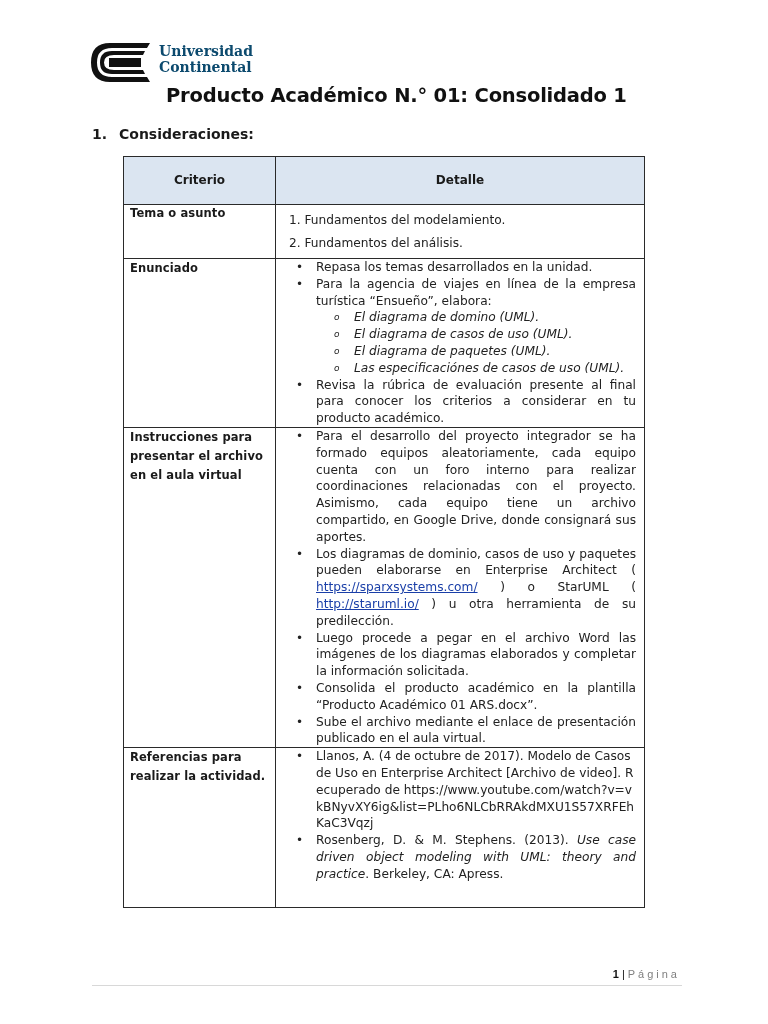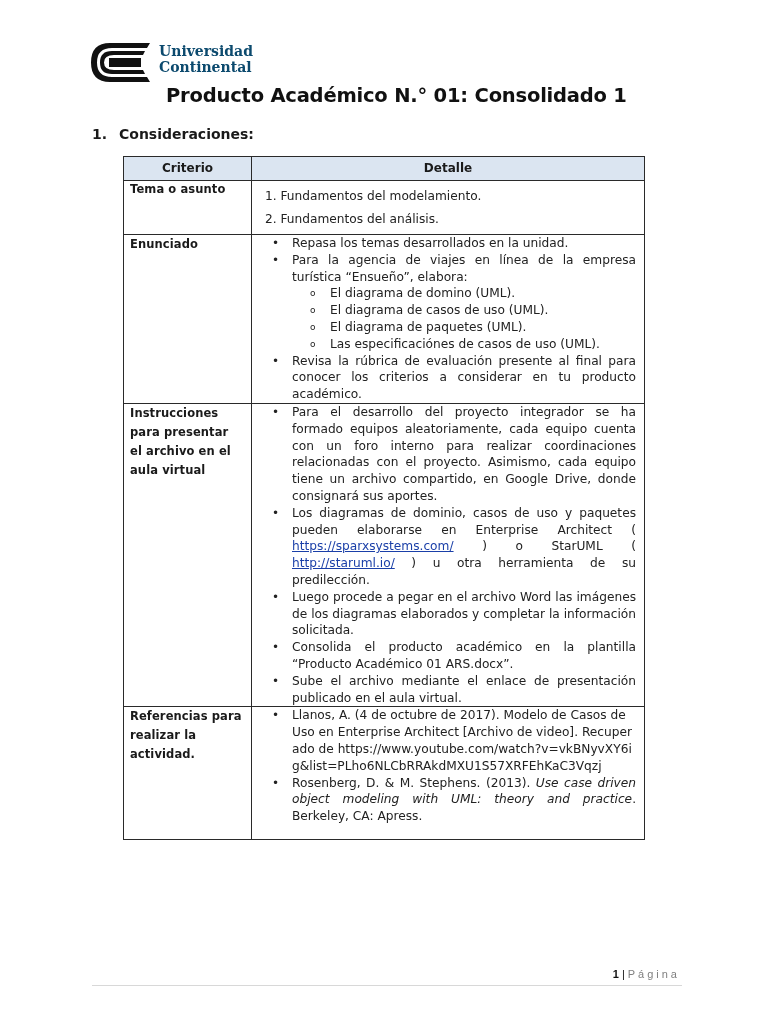--- a/index.html
+++ b/index.html
@@ -27,33 +27,33 @@
   .section .num { display: inline-block; width: 27px; }
   table.main {
     position: absolute; left: 123px; top: 156px; width: 522px;
     border-collapse: collapse; font-size: 12.2px; line-height: 16.8px;
   }
   table.main td, table.main th {
     border: 1px solid #2a2a2a; vertical-align: top; padding: 0 8px 0 6px;
   }
   table.main th {
     background: #dbe5f1; font-weight: bold; text-align: center;
-    font-size: 12px; line-height: 15px; padding: 4px;
+    font-size: 12px; line-height: 15px; padding: 16px;
   }
   td.crit {
     width: 105px; font-weight: bold; font-size: 11.5px; line-height: 19px;
     padding: 0 6px 0 6px; letter-spacing: 0.1px;
   }
   td.det { text-align: justify; color: #222; }
   ul.b { margin: 0; padding-left: 22px; list-style: none; }
   ul.b > li { position: relative; margin-left: 12px; }
   ul.b > li::before {
     content: "•"; position: absolute; left: -20px; top: 0; font-size: 12px;
   }
-  ul.o { margin: 0; padding-left: 38px; list-style: none; }
+  ul.o { margin: 0; padding-left: 38px; list-style: none; font-style: italic; }
   ul.o > li { position: relative; text-align: left; }
   ul.o > li::before {
     content: "o"; position: absolute; left: -20px; top: 0; font-size: 9px;
   }
   .plain { margin: 7px; }
   a.lnk { color: #1a3fa8; text-decoration: underline; }
   .ital { font-style: italic; }
   .footer-line {
     position: absolute; left: 92px; top: 985px; width: 590px; height: 1px;
     background: #d8d8d8;
@@ -133,21 +133,21 @@
         </li>
         <li>Luego procede a pegar en el archivo Word las imágenes de los diagramas elaborados y completar la información solicitada.</li>
         <li>Consolida el producto académico en la plantilla “Producto Académico 01 ARS.docx”.</li>
         <li>Sube el archivo mediante el enlace de presentación publicado en el aula virtual.</li>
       </ul>
     </td>
   </tr>
 
   <tr>
     <td class="crit">Referencias para realizar la actividad.</td>
-    <td class="det" style="padding-bottom:14px">
+    <td class="det" style="padding-bottom:25px">
       <ul class="b">
         <li style="text-align:left;word-break:break-all">Llanos, A. (4 de octubre de 2017). Modelo de Casos de Uso en Enterprise Architect [Archivo de video]. Recuperado de https://www.youtube.com/watch?v=vkBNyvXY6ig&amp;list=PLho6NLCbRRAkdMXU1S57XRFEhKaC3Vqzj</li>
         <li>
           <span>Rosenberg, D. &amp; M. Stephens. (2013).</span>
           <span class="ital">Use case driven object modeling with UML: theory and practice</span><span>. Berkeley, CA: Apress.</span>
         </li>
       </ul>
     </td>
   </tr>
 </tbody>

